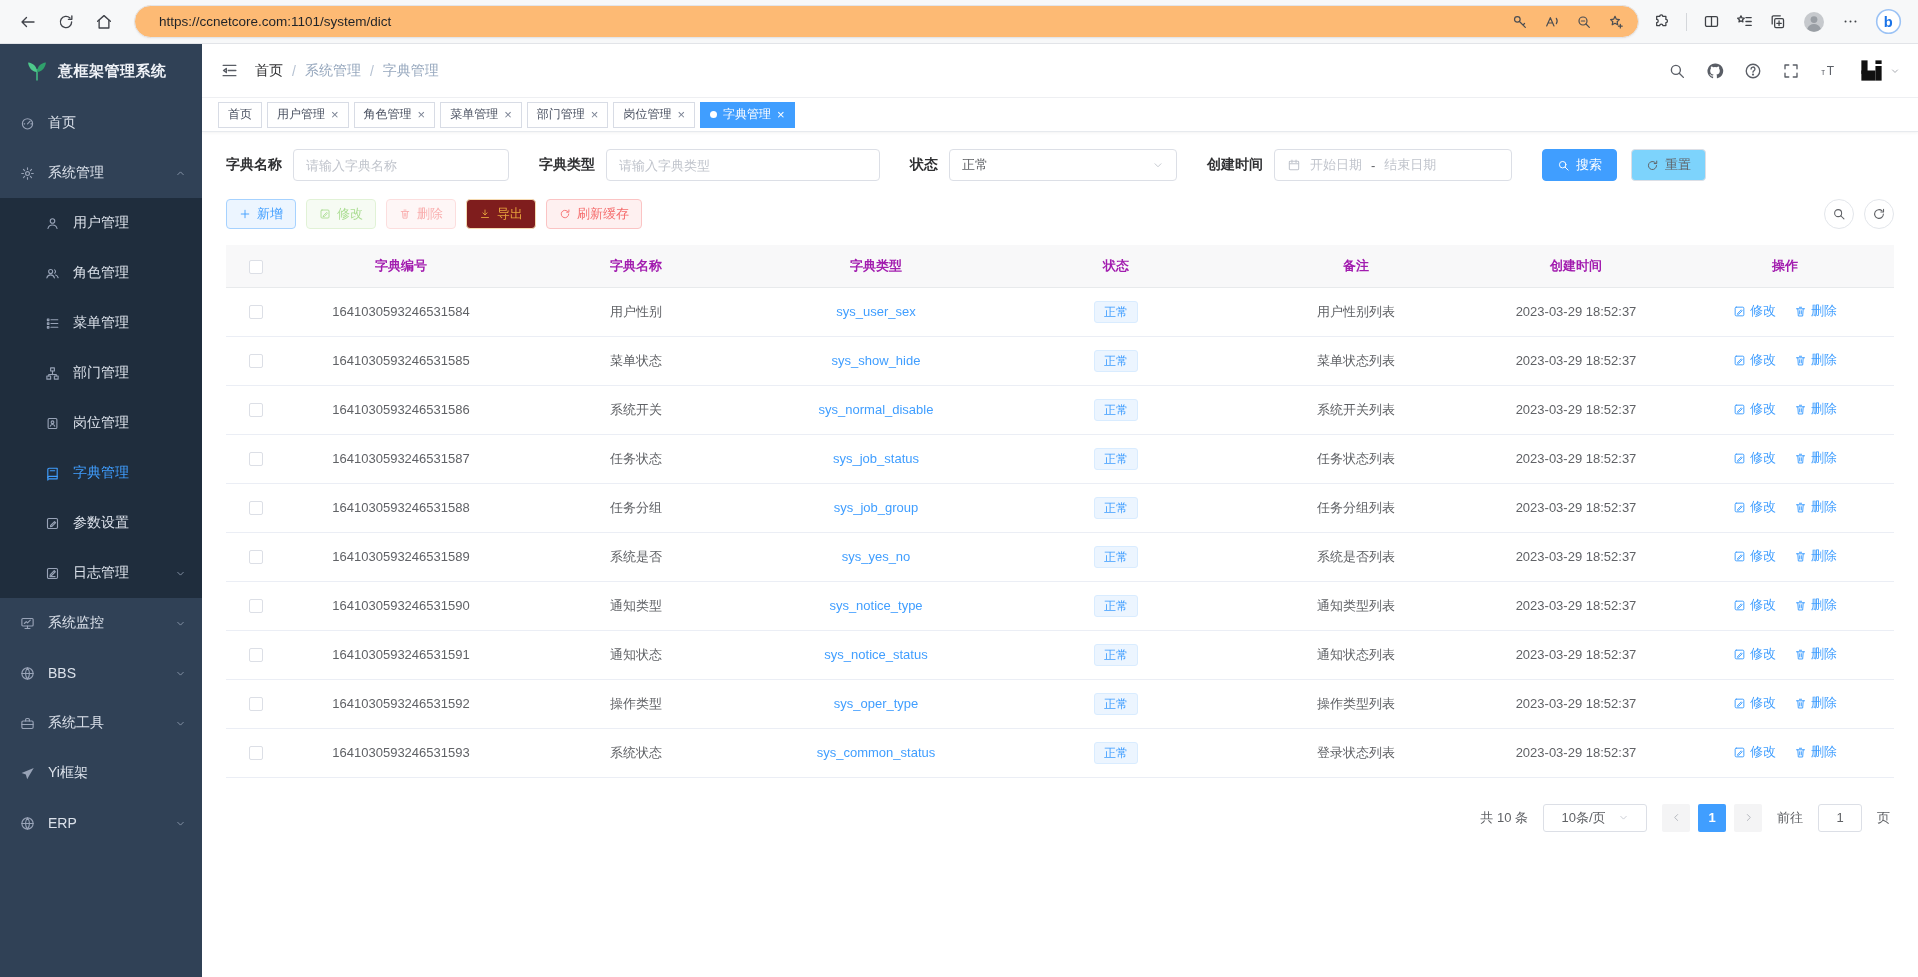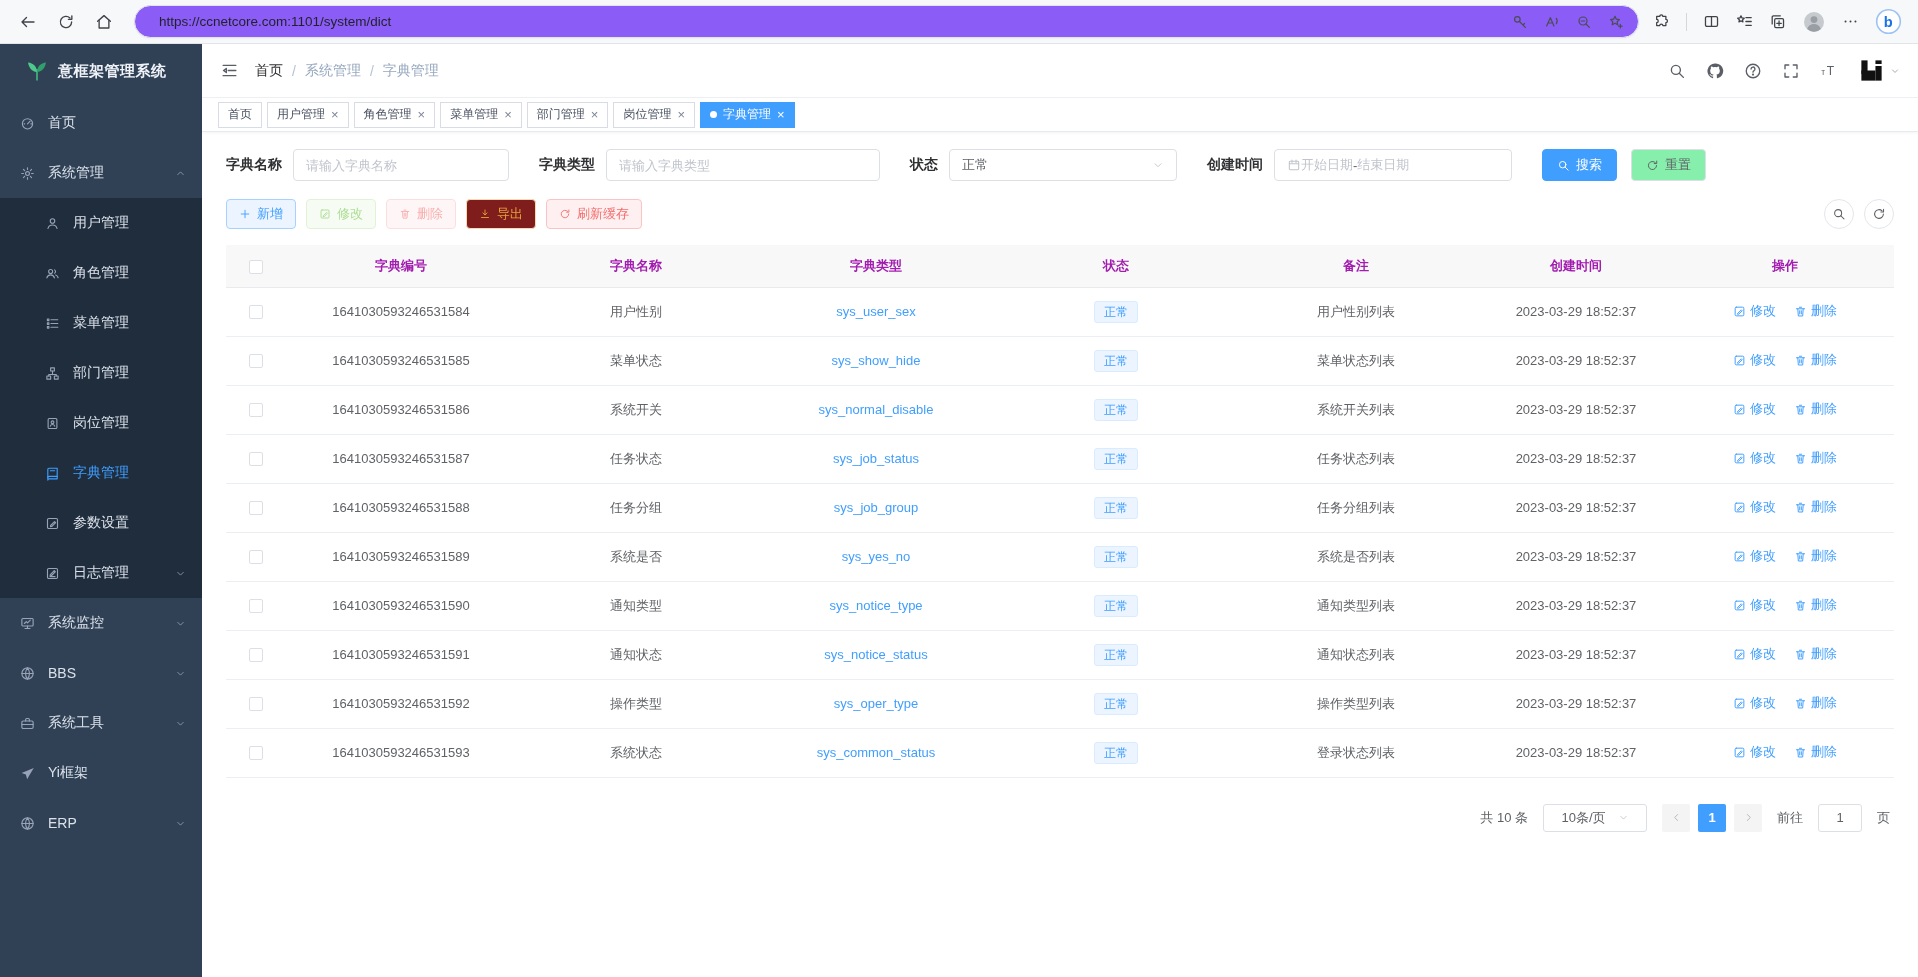--- a/index.html
+++ b/index.html
@@ -8,21 +8,21 @@
 
   .ic{display:inline-flex;align-items:center;justify-content:center;}
   .ic svg{width:16px;height:16px;}
 
   
   .browser-bar{height:44px;background:#f7f8f9;border-bottom:1px solid #e2e4e8;
     display:flex;align-items:center;padding:0 12px;gap:6px;}
   .bnav{display:flex;align-items:center;gap:6px;color:#40434a;}
   .bnav .ic{width:32px;height:32px;border-radius:6px;cursor:pointer;}
   .bnav .ic svg{width:18px;height:18px;}
-  .url-pill{flex:1;height:33px;background:#8b5cf6;border:1px solid #e3e5e9;border-radius:17px;
+  .url-pill{flex:1;height:33px;background:#fdba74;border:1px solid #e3e5e9;border-radius:17px;
     display:flex;align-items:center;padding:0 14px;gap:10px;margin:0 8px;
     box-shadow:0 1px 2px rgba(0,0,0,0.04);}
   .url-pill .lock{color:#5f6368;}
   .url-text{font-size:13.5px;color:#1f2328;flex:1;white-space:nowrap;overflow:hidden;}
   .pill-icons{display:flex;align-items:center;gap:16px;color:#4a4d52;}
   .pill-icons .ic{cursor:pointer;}
   .pill-icons .ic svg{width:16px;height:16px;}
   .btoolbar{display:flex;align-items:center;gap:16px;color:#3f4247;padding-right:4px;}
   .btoolbar .ic{cursor:pointer;}
   .btoolbar .ic svg{width:17px;height:17px;}
@@ -80,28 +80,28 @@
 
   .filters{display:flex;align-items:center;font-size:14px;color:#303133;}
   .f-group{display:flex;align-items:center;margin-right:30px;}
   .f-label{font-weight:700;margin-right:11px;white-space:nowrap;}
   .inp{height:32px;border:1px solid #dcdfe6;border-radius:4px;padding:0 12px;
     font-size:13px;color:#606266;background:#fff;outline:none;}
   input.inp::placeholder{color:#c0c4cc;}
   .inp-name{width:216px;} .inp-type{width:274px;}
   .select{width:228px;display:flex;align-items:center;justify-content:space-between;cursor:pointer;}
   .select .chev{color:#c0c4cc;} .select .chev svg{width:12px;height:12px;}
-  .date-range{width:238px;display:flex;align-items:center;color:#c0c4cc;cursor:pointer;}
+  .date-range{width:238px;display:flex;align-items:center;gap:9px;color:#c0c4cc;cursor:pointer;}
   .date-range .ic svg{width:14px;height:14px;}
   .date-dash{color:#606266;}
   .btn{height:32px;padding:0 14px;border-radius:4px;font-size:13px;display:inline-flex;
     align-items:center;gap:6px;cursor:pointer;}
   .btn .ic svg{width:13px;height:13px;}
   .btn-search{background:#409eff;border:1px solid #409eff;color:#fff;margin-right:14px;}
-  .btn-reset{background:#86efac;border:1px solid #dcdfe6;color:#606266;}
+  .btn-reset{background:#7dd3fc;border:1px solid #dcdfe6;color:#606266;}
 
   .toolbar{display:flex;align-items:center;margin-top:18px;}
   .tbtn{height:30px;padding:0 12px;border-radius:4px;font-size:13px;display:inline-flex;
     align-items:center;gap:6px;margin-right:10px;cursor:pointer;border:1px solid;}
   .tbtn .ic svg{width:12px;height:12px;}
   .tbtn-add{background:#ecf5ff;border-color:#a6d2ff;color:#409eff;}
   .tbtn-edit{background:#f0f9eb;border-color:#c9e9b6;color:#67c23a;opacity:0.55;cursor:not-allowed;}
   .tbtn-del{background:#fef0f0;border-color:#fbc4c4;color:#f56c6c;opacity:0.55;cursor:not-allowed;}
   .tbtn-export{background:#7f1d1d;border-color:#f5dab1;color:#e6a23c;}
   .tbtn-cache{background:#fef0f0;border-color:#fbc4c4;color:#f56c6c;}

